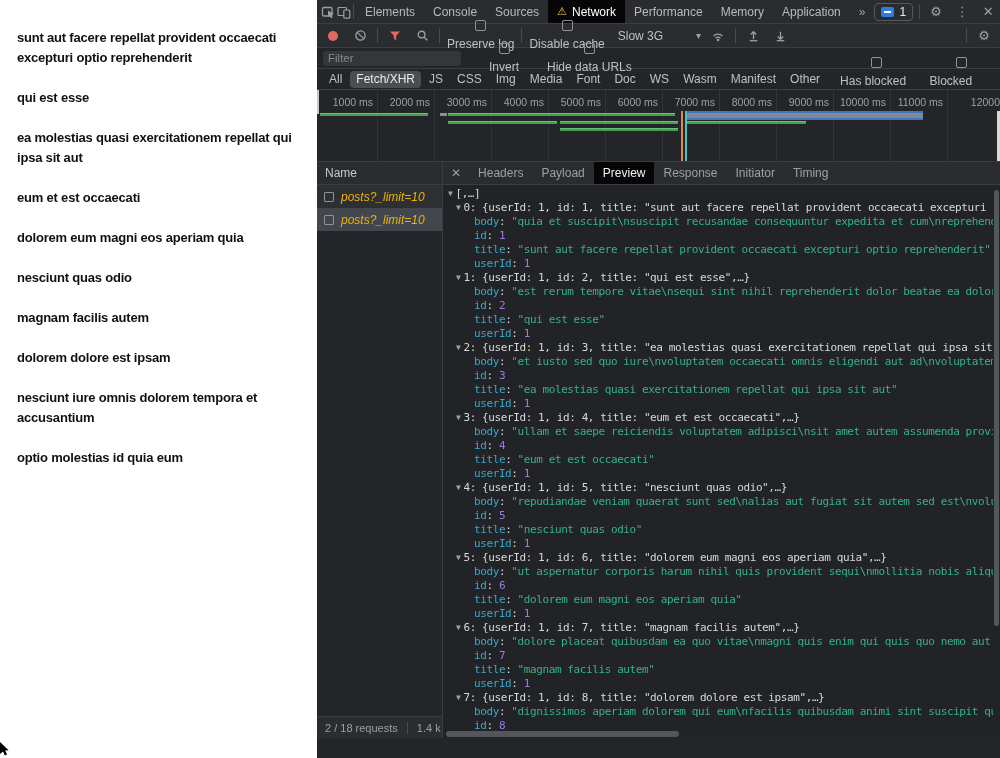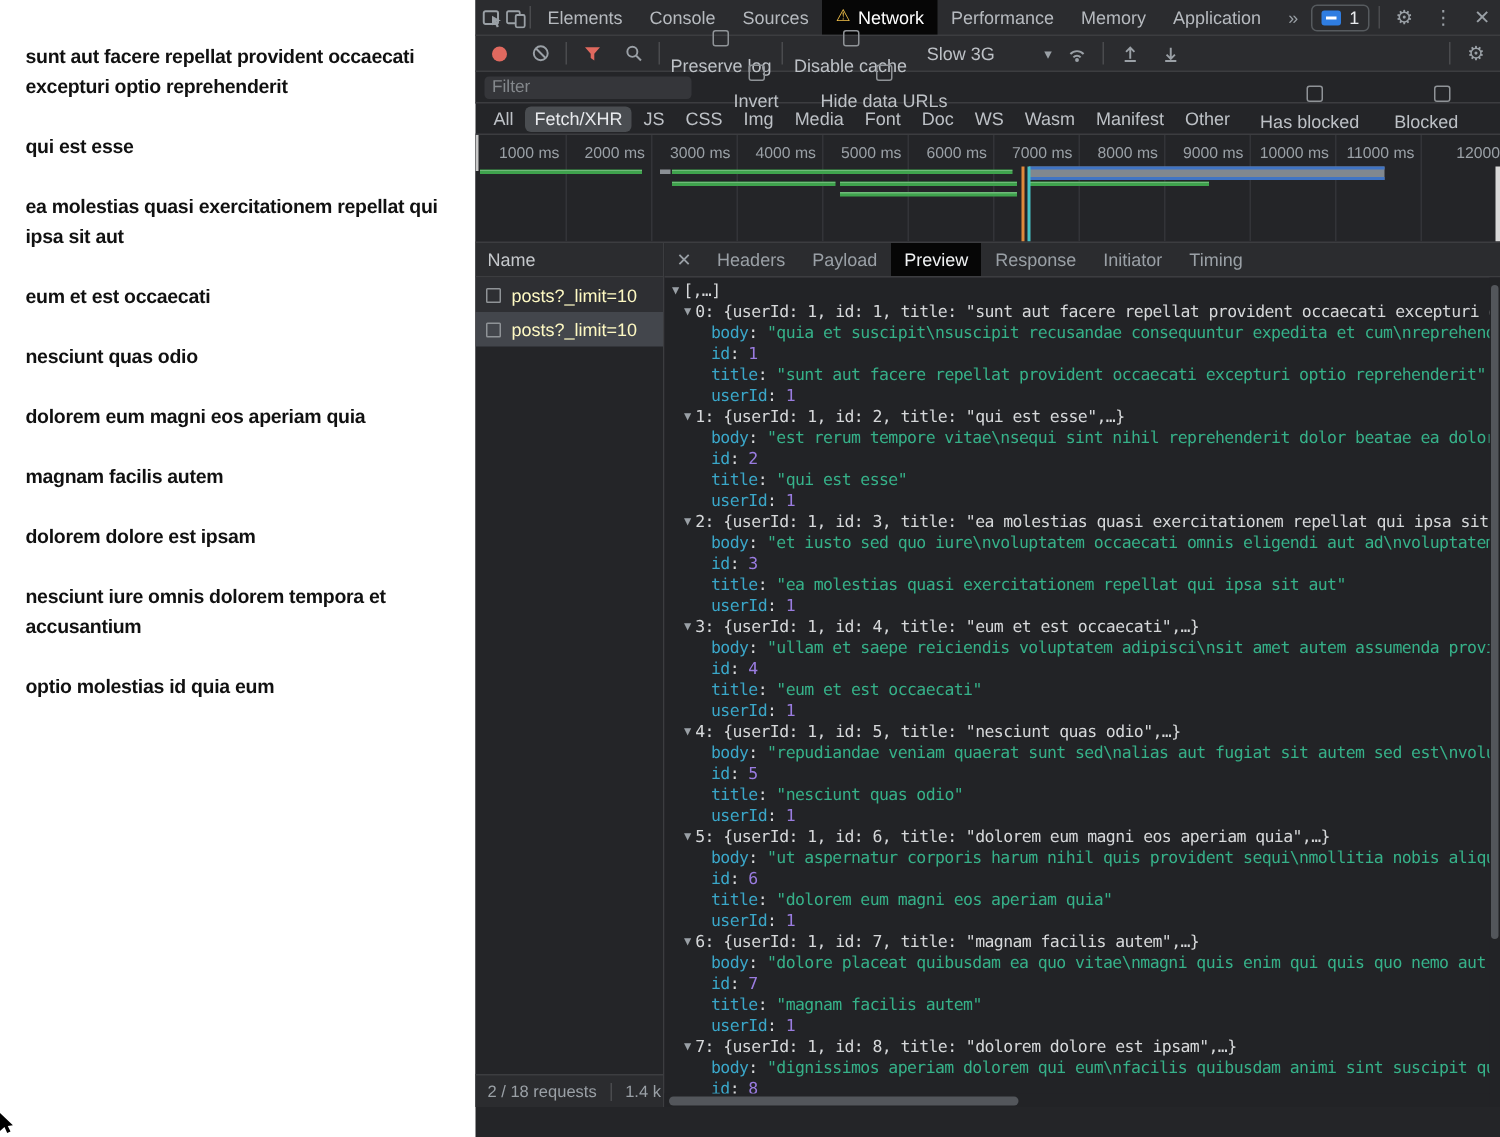--- a/index.html
+++ b/index.html
@@ -79,21 +79,21 @@
   .ov-handle-l { position:absolute; left:0; top:0; width:2px; height:24px; background:#c9c9c9; }
   .ov-handle-r { position:absolute; right:0; top:21px; width:3px; height:50px; background:#d9d9d9; }
 
   
   .main { display:flex; height:576px; }
   .reqlist { width:126px; flex:0 0 126px; border-right:1px solid #3c3d40; display:flex;
              flex-direction:column; background:#242528; overflow:hidden; }
   .reqlist-header { height:23px; flex:0 0 23px; border-bottom:1px solid #3c3d40; display:flex;
                     align-items:center; padding:0 8px; color:#c5c8cc; background:#2b2c2f; }
   .req-row { height:23px; flex:0 0 23px; display:flex; align-items:center; gap:7px;
-             padding:0 7px; color:#fef9c3; background:#2e2f33; white-space:nowrap; overflow:hidden; }
+             padding:0 7px; color:#eab308; background:#2e2f33; white-space:nowrap; overflow:hidden;font-style:italic; }
   .req-row.selected { background:#43464c; }
   .req-icon { width:10px; height:10px; border:1px solid #8f9397; border-radius:1px; flex:0 0 auto; }
   .statusbar { margin-top:auto; height:22px; flex:0 0 22px; border-top:1px solid #3c3d40;
                background:#2b2c2f; display:flex; align-items:center; gap:9px; padding:0 8px;
                font-size:11px; color:#9aa0a6; white-space:nowrap; overflow:hidden; }
   .statusbar .vdiv { height:12px; }
 
   .detail { flex:1; min-width:0; display:flex; flex-direction:column; background:#222326;
             position:relative; }
   .detail-tabs { height:23px; flex:0 0 23px; background:#2b2c2f; border-bottom:1px solid #3c3d40;
@@ -123,22 +123,22 @@
 <body>
 
 <div id="app">
 
   <div class="page">
     <div>
         <div class="page-title">sunt aut facere repellat provident occaecati excepturi optio reprehenderit</div>
         <div class="page-title">qui est esse</div>
         <div class="page-title">ea molestias quasi exercitationem repellat qui ipsa sit aut</div>
         <div class="page-title">eum et est occaecati</div>
+        <div class="page-title">dolorem eum magni eos aperiam quia</div>
         <div class="page-title">nesciunt quas odio</div>
-        <div class="page-title">dolorem eum magni eos aperiam quia</div>
         <div class="page-title">magnam facilis autem</div>
         <div class="page-title">dolorem dolore est ipsam</div>
         <div class="page-title">nesciunt iure omnis dolorem tempora et accusantium</div>
         <div class="page-title">optio molestias id quia eum</div>
       </div>
     <svg class="page-cursor" width="12" height="14" viewBox="0 0 12 14">
       <path d="M0 0 L0 12 L3 9.4 L4.8 13.4 L7 12.4 L5.2 8.6 L8.6 8.2 Z" fill="#000"></path>
     </svg>
   </div>
 

